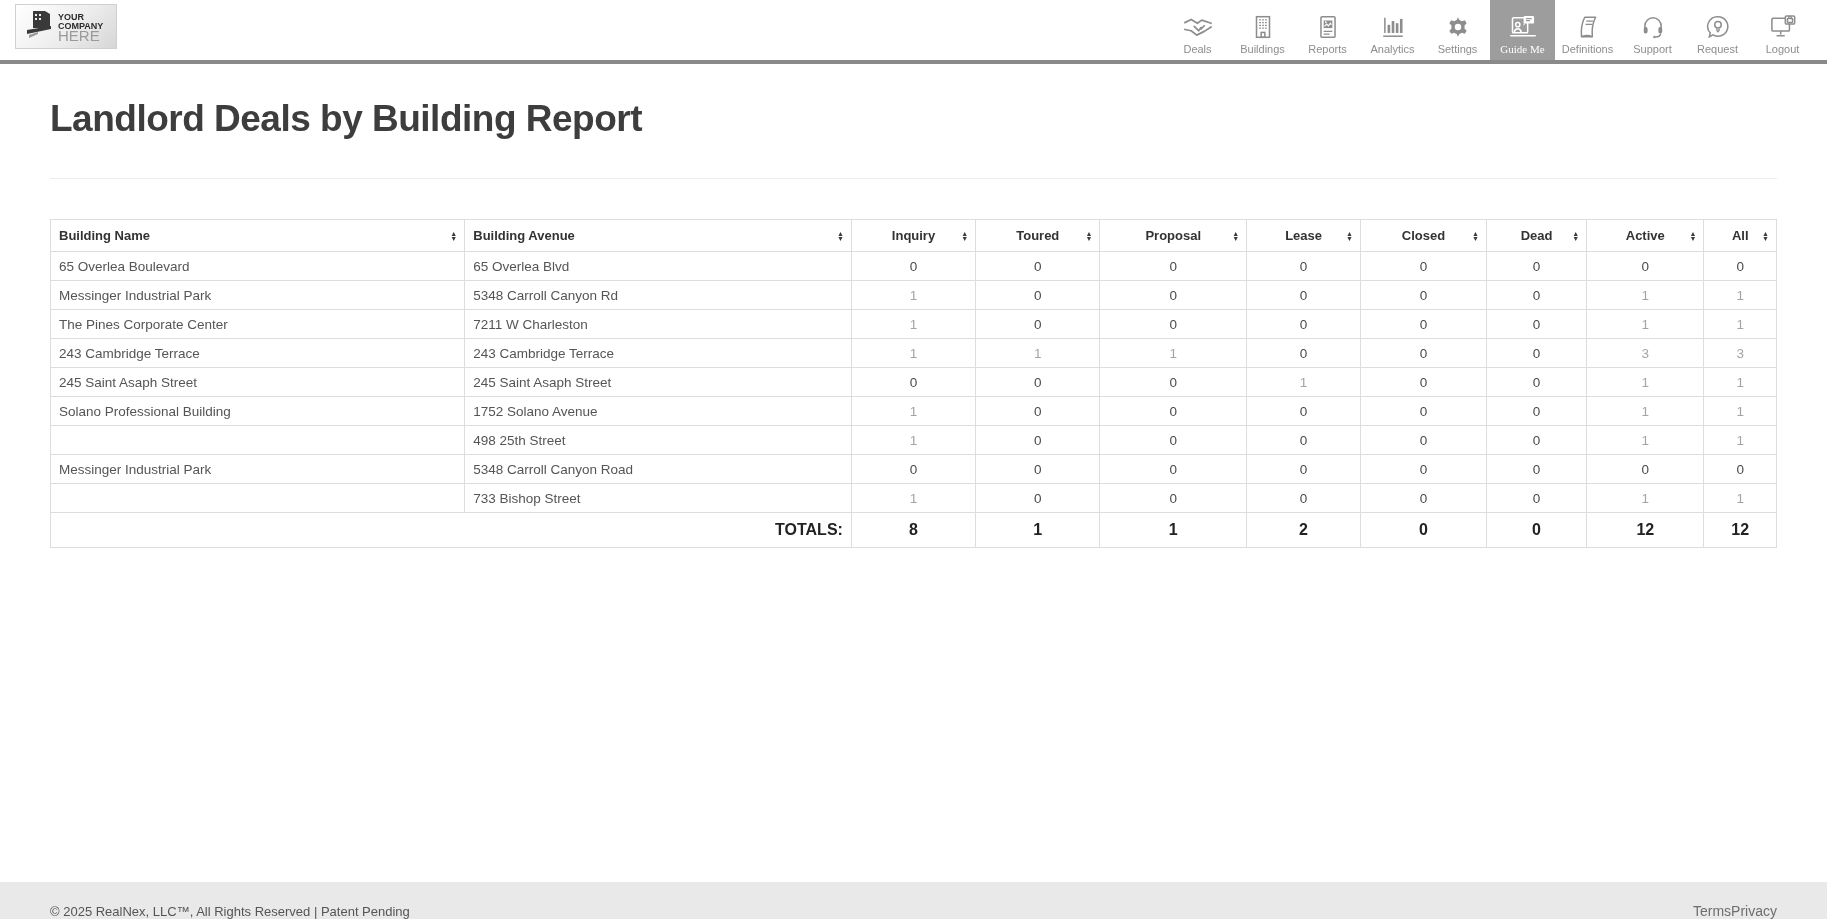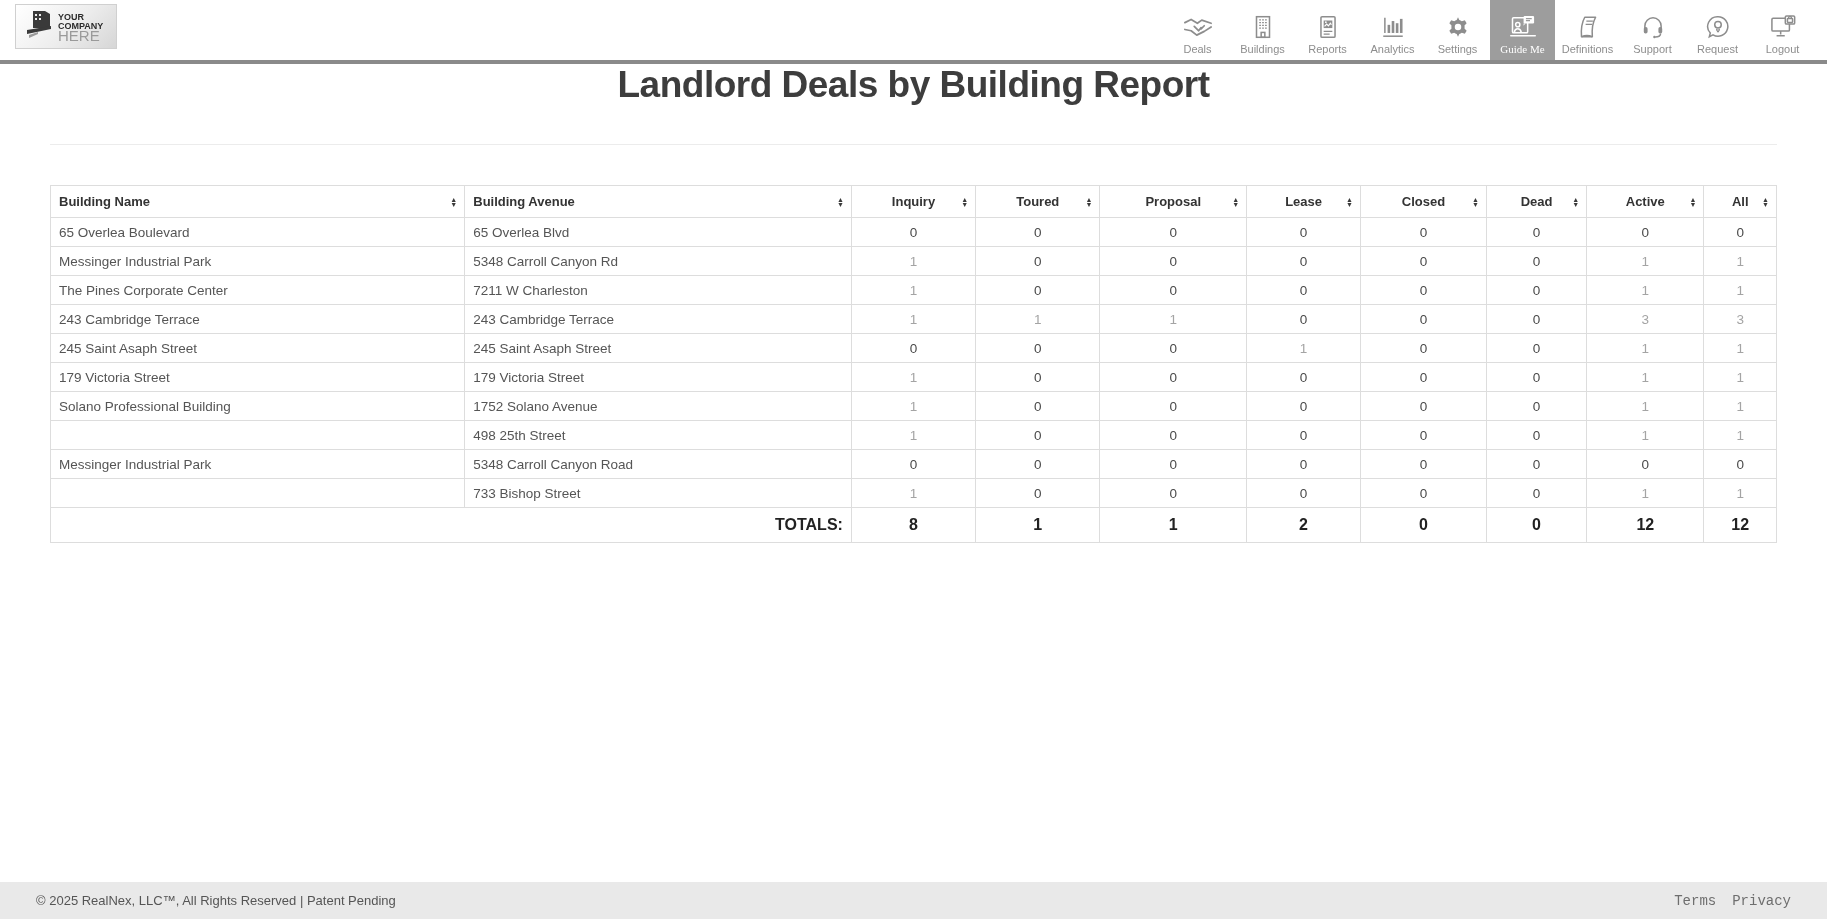--- a/index.html
+++ b/index.html
@@ -35,22 +35,22 @@
     width:65px; display:flex; flex-direction:column; align-items:center;
     justify-content:flex-end; padding-bottom:5px; gap:3px;
     color:var(--nav_gray); cursor:pointer;
   }
   .nav-item .nav-label{font-size:11px;white-space:nowrap;}
   .nav-item svg{display:block;}
   .nav-item.active{background:var(--active_bg); color:var(--active_fg);font-family:Liberation Serif, serif;}
   
   main{flex:1 1 auto; padding:0 50px;}
   h1.page-title{
-    text-align:center; font-size:37px; font-weight:bold; color:var(--title_fg);
-    letter-spacing:-0.5px;
+    text-align:left; font-size:37px; font-weight:bold; color:var(--title_fg);
+    margin-top:34px; letter-spacing:-0.5px;
   }
   hr.top-rule{border:none;border-top:1px solid var(--rule);margin-top:38px;}
   table.report{
     width:100%; border-collapse:collapse; margin-top:40px; table-layout:fixed;
   }
   .report th,.report td{border:1px solid var(--border);}
   .report th{
     font-size:13px; font-weight:bold; color:var(--head_fg);
     padding:8px 8px; position:relative; cursor:pointer; text-align:left;
   }
@@ -68,24 +68,24 @@
   }
   .report td.totals-label{text-align:right;}
   
   col.c-name{width:24%;} col.c-addr{width:22.4%;}
   col.c-inquiry{width:7.2%;} col.c-toured{width:7.2%;} col.c-proposal{width:8.5%;}
   col.c-lease{width:6.6%;} col.c-closed{width:7.3%;} col.c-dead{width:5.8%;}
   col.c-active{width:6.8%;} col.c-all{width:4.2%;}
   
   .app-footer{
     flex:0 0 37px; background:var(--footer_bg);
-    display:flex; justify-content:space-between; align-items:center;
-    padding:0 36px; font-size:13px; color:var(--footer_fg);
-  }
-  .footer-links{display:flex; gap:16px;font-family:Liberation Mono, monospace;}
+    display:flex; justify-content:space-between; align-items:flex-end;
+    padding:0 50px; font-size:13px; color:var(--footer_fg);
+  }
+  .footer-links{display:flex; }
   .footer-links a{color:var(--footer_link); text-decoration:none; font-size:14px; cursor:pointer;}
 </style>
 </head>
 <body>
 
 <header class="app-header">
   <div class="logo-box">
     <span>
       <svg width="30" height="36" viewBox="0 0 30 36">
         <g fill="#3a3a3a">
@@ -341,32 +341,20 @@
           <td class="td-num">0</td>
           <td class="td-num">0</td>
           <td class="td-num">0</td>
           <td class="td-num"><a>1</a></td>
           <td class="td-num">0</td>
           <td class="td-num">0</td>
           <td class="td-num"><a>1</a></td>
           <td class="td-num"><a>1</a></td>
         </tr>
         <tr>
-          <td>179 Victoria Street</td>
-          <td>179 Victoria Street</td>
-          <td class="td-num"><a>1</a></td>
-          <td class="td-num">0</td>
-          <td class="td-num">0</td>
-          <td class="td-num">0</td>
-          <td class="td-num">0</td>
-          <td class="td-num">0</td>
-          <td class="td-num"><a>1</a></td>
-          <td class="td-num"><a>1</a></td>
-        </tr>
-        <tr>
           <td>Solano Professional Building</td>
           <td>1752 Solano Avenue</td>
           <td class="td-num"><a>1</a></td>
           <td class="td-num">0</td>
           <td class="td-num">0</td>
           <td class="td-num">0</td>
           <td class="td-num">0</td>
           <td class="td-num">0</td>
           <td class="td-num"><a>1</a></td>
           <td class="td-num"><a>1</a></td>

